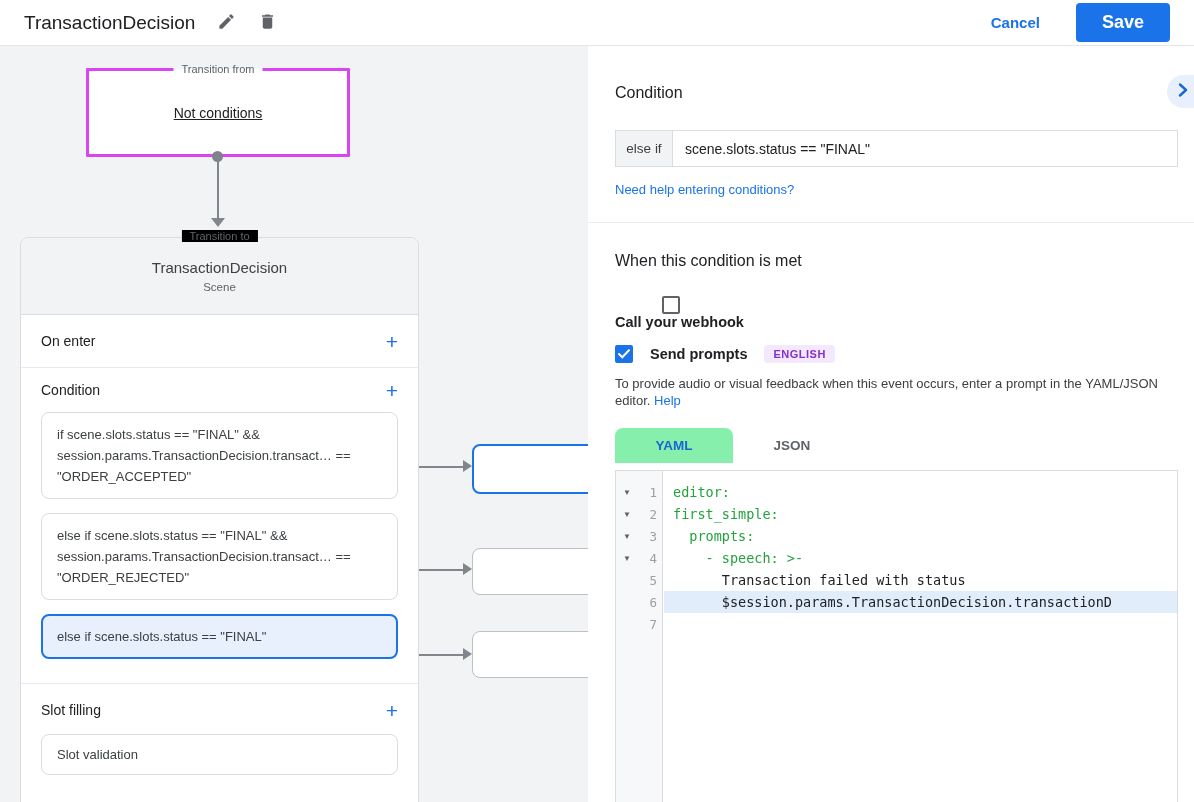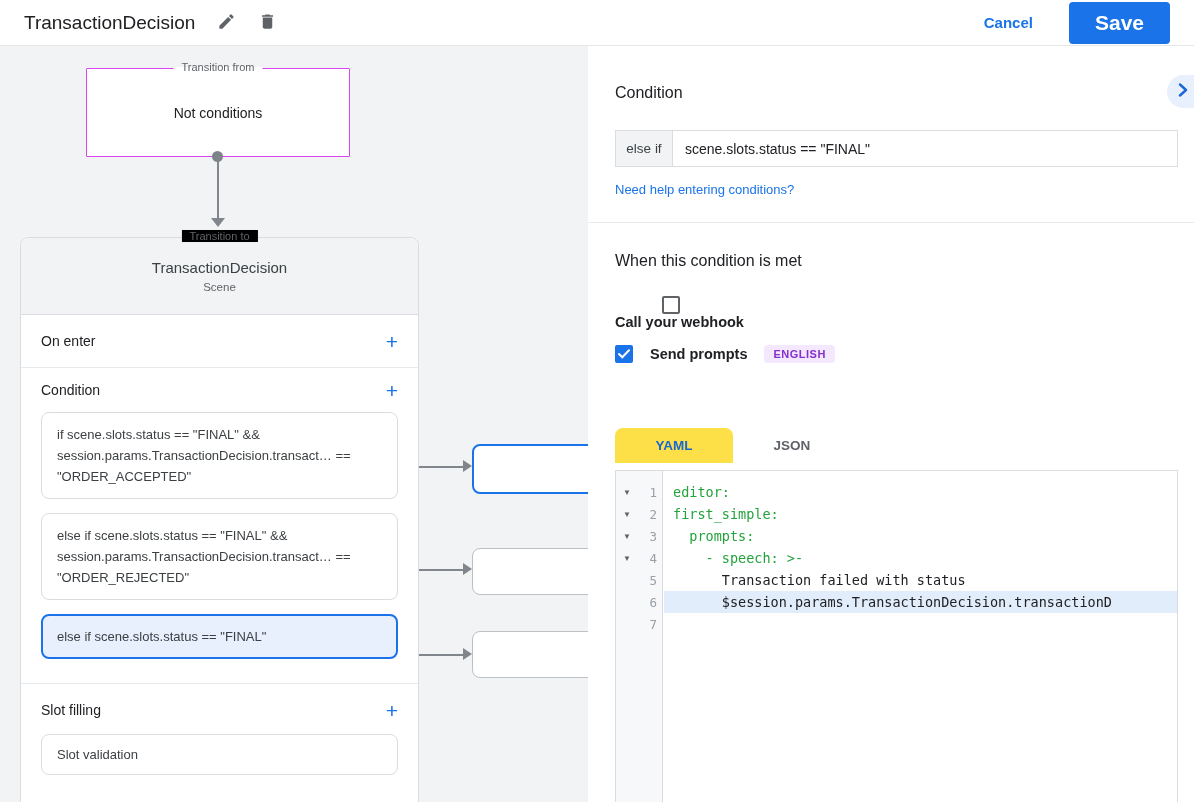--- a/index.html
+++ b/index.html
@@ -10,28 +10,28 @@
   
   .topbar { position:absolute; top:0; left:0; right:0; height:46px; background:#fff;
             border-bottom:1px solid #e4e6e8; display:flex; align-items:center; padding:0 24px; z-index:30; }
   .topbar .title { font-size:19px; color:#202124; }
   .icon-btn { background:none; border:none; cursor:pointer; margin-left:22px; display:flex; align-items:center; }
   .icon-btn svg { fill:#5f6368; }
   .spacer { flex:1; }
   .cancel-btn { background:none; border:none; color:#1a73e8; font-family:"Liberation Sans",sans-serif;
                 font-size:15px; font-weight:bold; cursor:pointer; margin-right:36px; }
   .save-btn { background:#1a73e8; color:#fff; border:none; border-radius:4px; font-family:"Liberation Sans",sans-serif;
-              font-size:21px; font-weight:bold; padding:9px 26px; cursor:pointer; }
+              font-size:18px; font-weight:bold; padding:9px 26px; cursor:pointer; }
 
   
   .canvas { position:absolute; top:46px; left:0; width:588px; bottom:0; background:#f1f3f4; overflow:hidden; z-index:1; }
   .legend { position:absolute; top:-8px; left:50%; transform:translateX(-50%); font-size:11px; color:#5f6368;
             padding:0 8px; white-space:nowrap; }
   .tfrom { position:absolute; left:86px; top:22px; width:264px; height:89px; background:#fff;
-           border:1px solid #d946ef; border-radius:1px; display:flex; align-items:center; justify-content:center; }
+           border:3px solid #d946ef; border-radius:1px; display:flex; align-items:center; justify-content:center;text-decoration:underline; }
   .tfrom .legend { background:linear-gradient(to bottom,#f1f3f4 50%,#ffffff 50%); }
   .tfrom-value { font-size:14px; color:#202124; }
 
   .dot { position:absolute; width:11px; height:11px; border-radius:50%; background:#7d838a; }
   .vline { position:absolute; width:2px; background:#80868b; }
   .arrow-down { position:absolute; width:0; height:0; border-left:7px solid transparent;
                 border-right:7px solid transparent; border-top:9px solid #80868b; }
   .hline { position:absolute; height:2px; background:#80868b; }
   .arrow-right { position:absolute; width:0; height:0; border-top:6px solid transparent;
                  border-bottom:6px solid transparent; border-left:9px solid #80868b; }
@@ -79,21 +79,21 @@
   .checkbox.checked { background:#1a73e8; border-color:#1a73e8; display:flex; align-items:center; justify-content:center; }
   .check-label { font-size:14.5px; font-weight:bold; color:#202124; }
   .lang-badge { margin-left:17px; background:#f3e8fd; color:#8430ce; font-size:11px; font-weight:bold;
                 letter-spacing:.5px; padding:3px 9px; border-radius:4px; }
   .hint { position:absolute; left:27px; top:329px; width:566px; font-size:13px; line-height:17px; color:#3c4043; }
   .hint .link { color:#1a73e8; cursor:pointer; }
   .tabs { position:absolute; left:27px; top:382px; display:flex; }
   .tab { width:118px; height:35px; display:flex; align-items:center; justify-content:center;
          font-size:13.5px; font-weight:bold; color:#5f6368; cursor:pointer; background:none; border:none;
          font-family:"Liberation Sans",sans-serif; }
-  .tab.active { background:#fde047; color:#1967d2; border-radius:8px 8px 0 0; }
+  .tab.active { background:#86efac; color:#1967d2; border-radius:8px 8px 0 0; }
 
   
   .editor { position:absolute; left:27px; top:424px; width:563px; bottom:-1px; border:1px solid #dadce0;
             background:#fff; overflow:hidden; }
   .gutter-bg { position:absolute; left:0; top:0; bottom:0; width:47px; background:#f7f8f9; border-right:1px solid #d9dbde; }
   .code-lines { position:absolute; left:0; right:0; top:10px; }
   .crow { display:flex; height:22px; align-items:center; position:relative; }
   .fold { width:22px; text-align:center; font-size:8px; color:#5f6368; flex:none; }
   .lnum { width:19px; text-align:right; font-size:12.5px; color:#9aa0a6; flex:none;
           font-family:"DejaVu Sans Mono",monospace; }
@@ -218,20 +218,24 @@
         <span>
           <svg width="12" height="10" viewBox="0 0 12 10">
               <path d="M1 5 L4.3 8.3 L11 1.3" stroke="#fff" stroke-width="2" fill="none" stroke-linecap="round"></path>
             </svg>
         </span>
       </div>
       <span class="check-label">Send prompts</span>
       <span class="lang-badge">ENGLISH</span>
     </div>
 
+    <div class="hint">
+      <span>To provide audio or visual feedback when this event occurs, enter a prompt in the YAML/JSON editor.</span>
+      <span class="link">Help</span>
+    </div>
 
     <div class="tabs">
       <button class="tab active">YAML</button>
       <button class="tab">JSON</button>
     </div>
 
     <div class="editor">
       <div class="gutter-bg"></div>
       <div class="code-lines">
         <div class="crow">

